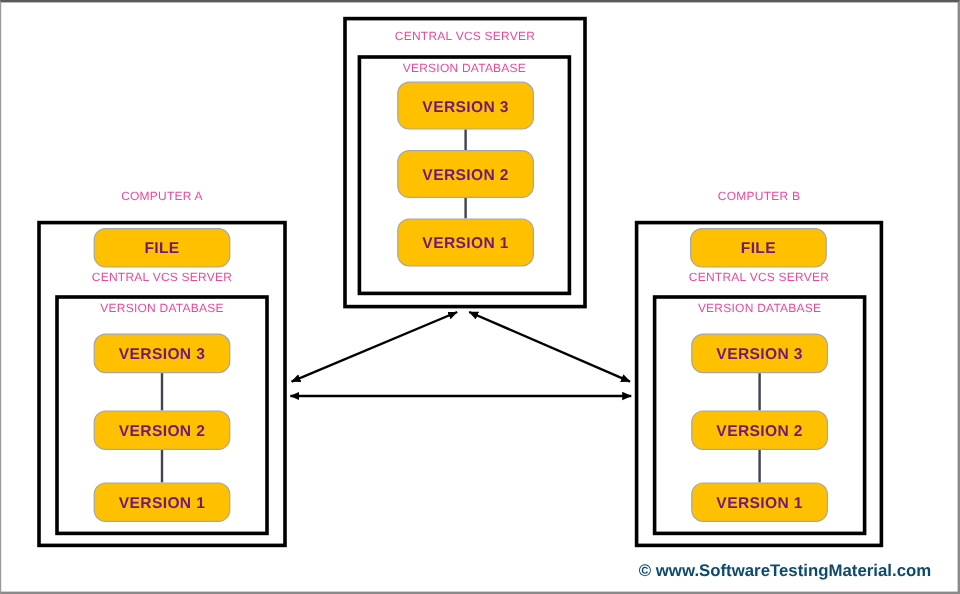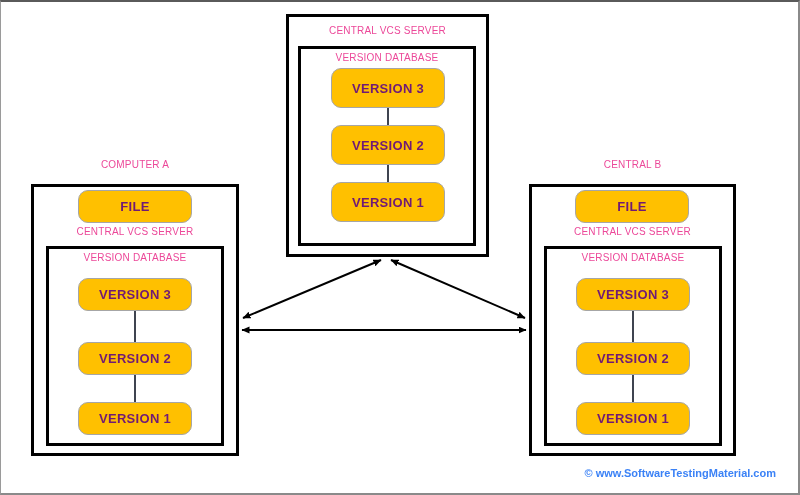--- a/index.html
+++ b/index.html
@@ -17,21 +17,21 @@
     white-space:nowrap;font-weight:normal;
   }
   .version-box{
     background:#FFC000;border:1.5px solid #A6A6A6;border-radius:10px;
     display:flex;align-items:center;justify-content:center;
     font-size:13px;font-weight:bold;color:#701a75;letter-spacing:.3px;
   }
   .connector{width:2px;background:#3f4450;}
   .arrows{position:absolute;left:0;top:0;pointer-events:none;}
   #watermark{
-    font-size:11px;font-weight:bold;color:#3b82f6;white-space:nowrap;
+    font-size:14px;font-weight:bold;color:#0c4a6e;white-space:nowrap;
   }
 </style>
 </head>
 <body>
 
 <div id="canvas">
 
   <div class="abs outer-box" style="left:285px;top:12px;width:203px;height:243px;">
     <div class="group-title" style="margin-top:8px;">CENTRAL VCS SERVER</div>
   </div>
@@ -57,21 +57,21 @@
   <div class="abs inner-box" style="left:45px;top:244px;width:178px;height:200px;">
     <div class="group-title" style="margin-top:3px;">VERSION DATABASE</div>
   </div>
 
   <div class="abs version-box" style="left:77px;top:276px;width:114px;height:33px;">VERSION 3</div>
   <div class="abs connector" style="left:133px;top:309px;height:31px;"></div>
   <div class="abs version-box" style="left:77px;top:340px;width:114px;height:33px;">VERSION 2</div>
   <div class="abs connector" style="left:133px;top:373px;height:27px;"></div>
   <div class="abs version-box" style="left:77px;top:400px;width:114px;height:33px;">VERSION 1</div>
 
-  <div class="abs group-title" style="left:528px;top:157px;width:207px;">CENTRAL B</div>
+  <div class="abs group-title" style="left:528px;top:157px;width:207px;">COMPUTER B</div>
 
   <div class="abs outer-box" style="left:528px;top:182px;width:207px;height:272px;"></div>
 
   <div class="abs version-box" style="left:574px;top:188px;width:114px;height:33px;">FILE</div>
 
   <div class="abs group-title" style="left:528px;top:224px;width:207px;">CENTRAL VCS SERVER</div>
 
   <div class="abs inner-box" style="left:543px;top:244px;width:178px;height:200px;">
     <div class="group-title" style="margin-top:3px;">VERSION DATABASE</div>
   </div>

